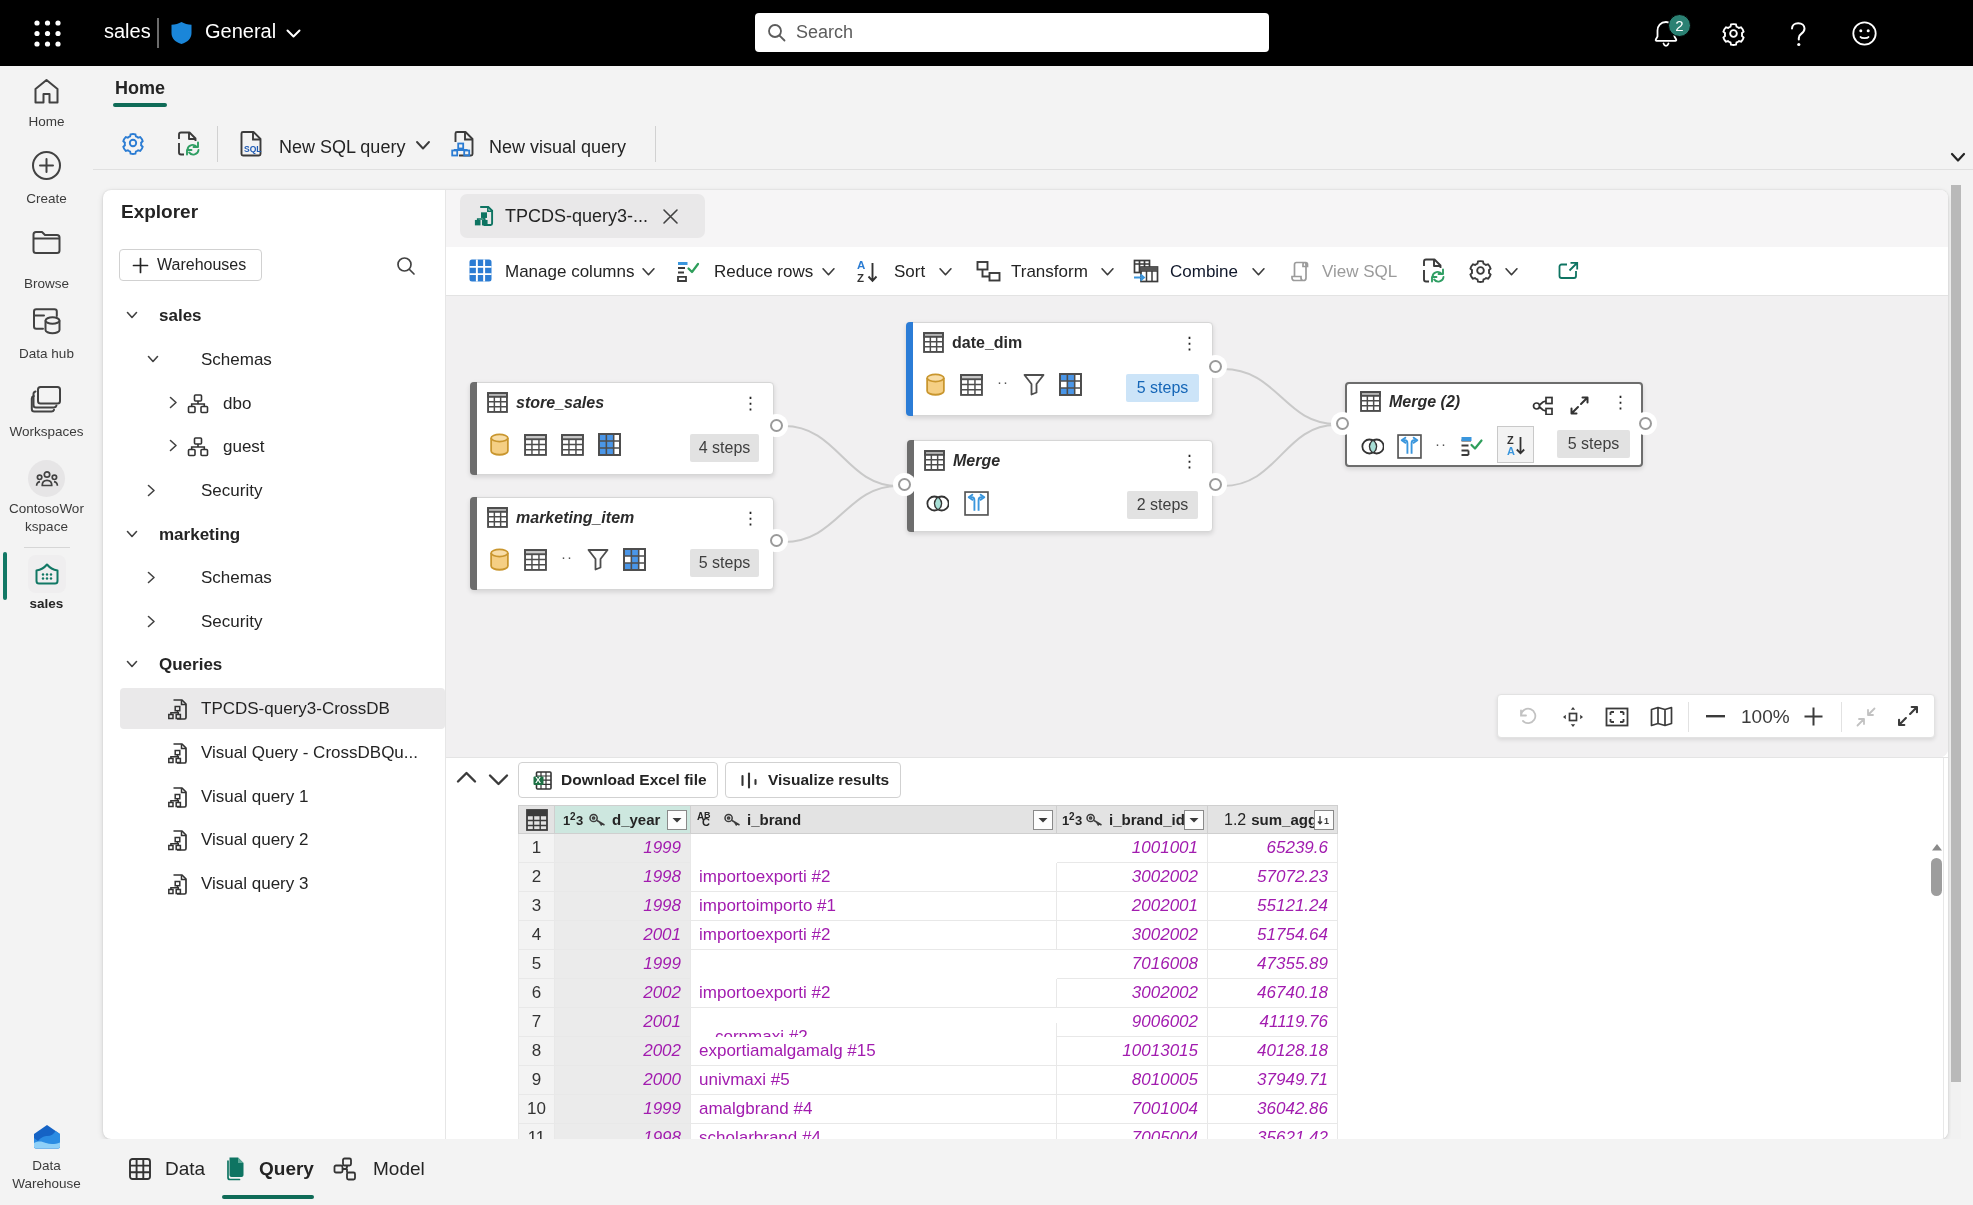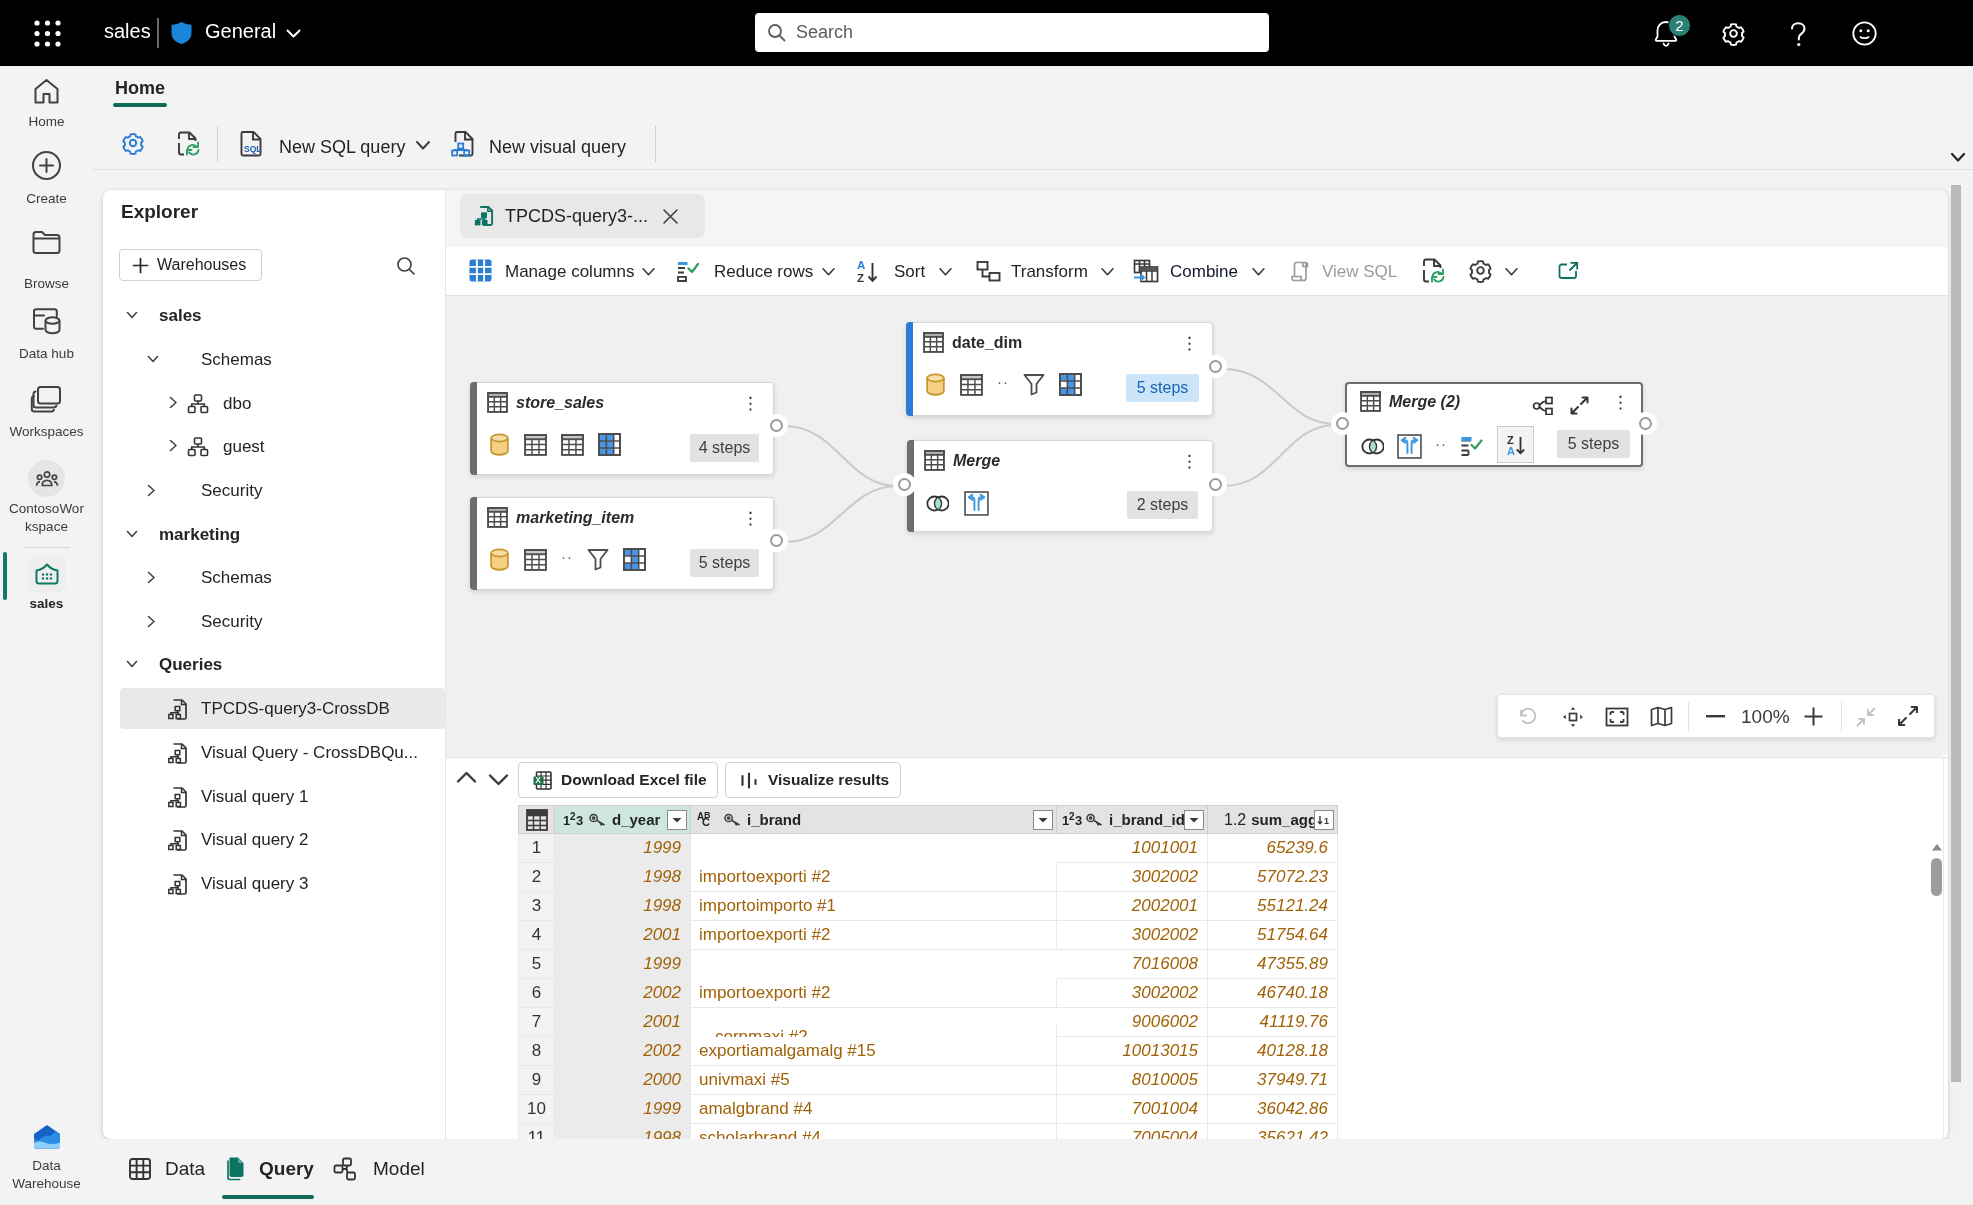--- a/index.html
+++ b/index.html
@@ -37,21 +37,21 @@
 .nbar{position:absolute;left:-1px;top:-1px;width:7px;height:calc(100% + 2px);background:#6d6d6d;border-radius:4px 0 0 4px;}
 .ntitle{position:absolute;left:16px;top:9px;display:flex;align-items:center;gap:8px;font-size:16px;font-weight:bold;font-style:italic;color:#2b2b2b;}
 .nicons{position:absolute;left:18px;top:50px;display:flex;align-items:center;gap:14px;}
 .nsteps{position:absolute;height:28px;background:#e2e2e2;color:#3f3f3f;font-size:16px;display:flex;align-items:center;justify-content:center;border-radius:2px;}
 .ndots{position:absolute;right:14px;top:10px;color:#242424;font-size:17px;letter-spacing:0;}
 .port{position:absolute;width:13px;height:13px;background:#fff;border:2.5px solid #9a9a9a;border-radius:50%;box-shadow:0 0 0 5px #fff;}
 
 #results{position:absolute;left:343px;top:567px;width:1502px;height:382px;background:#fff;border-top:1px solid #e4e4e4;border-radius:0 0 8px 0;overflow:hidden;}
 .rbtn{position:absolute;top:4px;height:36px;white-space:nowrap;border:1px solid #d1d1d1;border-radius:4px;background:#fff;display:flex;align-items:center;font-size:15.5px;font-weight:bold;color:#242424;}
 .hcell{position:absolute;top:0;height:29px;background:#e3e3e3;border-right:1px solid #cfcfcf;border-top:1px solid #cfcfcf;border-bottom:1px solid #cfcfcf;display:flex;align-items:center;font-size:15px;font-weight:bold;color:#242424;white-space:nowrap;}
-.cell{position:absolute;background:#fff;border-right:1px solid #e8e8e8;border-bottom:1px solid #e8e8e8;font-size:17px;color:#a16207;display:flex;align-items:center;}
+.cell{position:absolute;background:#fff;border-right:1px solid #e8e8e8;border-bottom:1px solid #e8e8e8;font-size:17px;color:#a21caf;display:flex;align-items:center;}
 .num{font-style:italic;justify-content:flex-end;}
 
 #bottombar{position:absolute;left:0;top:1139px;width:1973px;height:66px;background:#f3f3f3;}
 .btab{position:absolute;top:10px;display:flex;align-items:center;font-size:19px;color:#242424;}
 
 #appsb{position:absolute;left:1951px;top:185px;width:10px;height:954px;background:#f1f1f1;}
 #appsbthumb{position:absolute;left:0;top:0;width:10px;height:897px;background:#b9b9b9;}
 </style>
 </head>
 <body>

